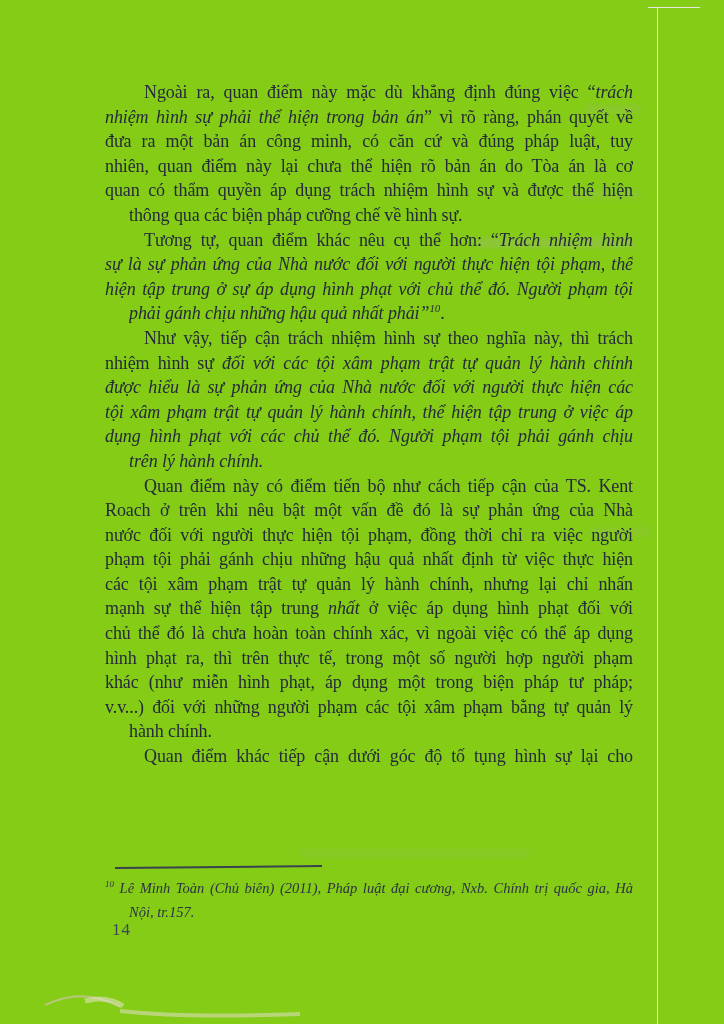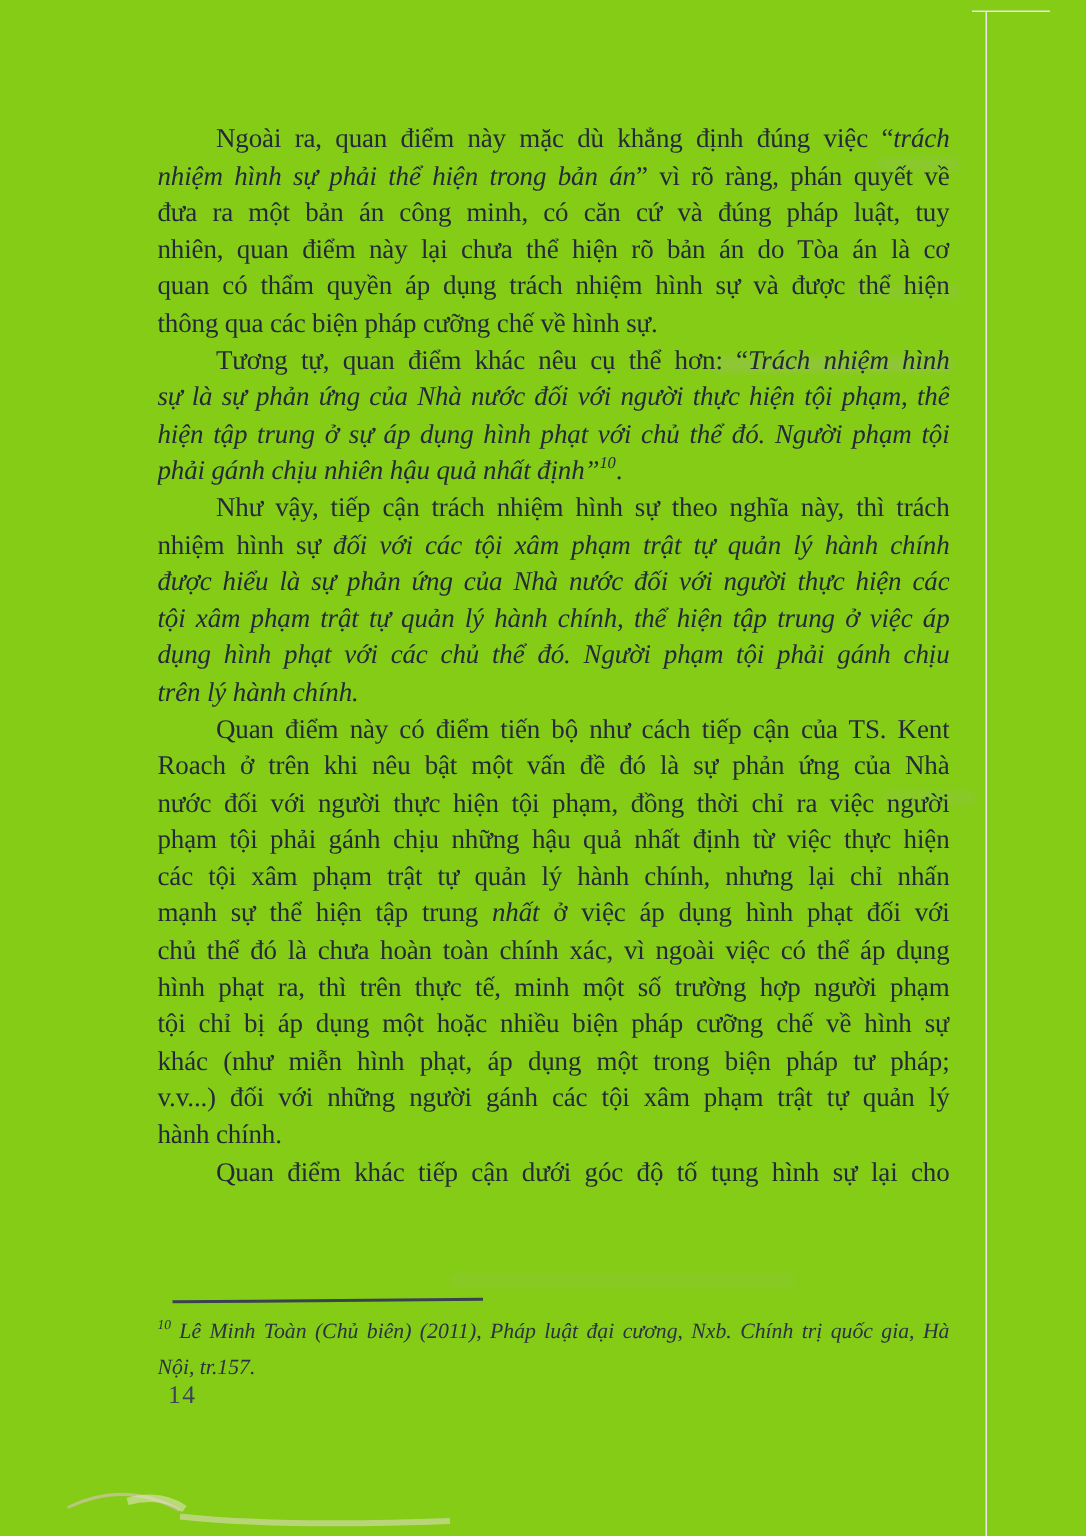--- a/index.html
+++ b/index.html
@@ -23,21 +23,21 @@
   }
   .line {
     height: 24.6px;
     line-height: 24.6px;
     text-align: justify;
     text-align-last: justify;
     overflow: hidden;
     letter-spacing: -0.1px;
     white-space: nowrap;
   }
-  .line.end { text-align-last: left; }
+  .line.end { text-align-last: left; margin-left: 24px; }
   .line.first { text-indent: 39px; }
   .line em { font-style: italic; }
   .line sup, .footnote sup {
     font-size: 11px;
     vertical-align: super;
     line-height: 0;
   }
   
   .fn-rule {
     position: absolute;
@@ -116,42 +116,41 @@
         <div class="line"><em>nhiệm hình sự phải thể hiện trong bản án</em><span>” vì rõ ràng, phán quyết về</span></div>
         <div class="line"><span>đưa ra một bản án công minh, có căn cứ và đúng pháp luật, tuy</span></div>
         <div class="line"><span>nhiên, quan điểm này lại chưa thể hiện rõ bản án do Tòa án là cơ</span></div>
         <div class="line"><span>quan có thẩm quyền áp dụng trách nhiệm hình sự và được thể hiện</span></div>
         <div class="line end"><span>thông qua các biện pháp cưỡng chế về hình sự.</span></div>
       </div>
       <div>
         <div class="line first"><span>Tương tự, quan điểm khác nêu cụ thể hơn: “</span><em>Trách nhiệm hình</em></div>
         <div class="line"><em>sự là sự phản ứng của Nhà nước đối với người thực hiện tội phạm, thể</em></div>
         <div class="line"><em>hiện tập trung ở sự áp dụng hình phạt với chủ thể đó. Người phạm tội</em></div>
-        <div class="line end"><em>phải gánh chịu nhiên hậu quả nhất định”</em><sup style="font-style: italic;">10</sup><span>.</span></div>
+        <div class="line end"><em>phải gánh chịu những hậu quả nhất phải”</em><sup style="font-style: italic;">10</sup><span>.</span></div>
       </div>
       <div>
         <div class="line first"><span>Như vậy, tiếp cận trách nhiệm hình sự theo nghĩa này, thì trách</span></div>
         <div class="line"><span>nhiệm hình sự </span><em>đối với các tội xâm phạm trật tự quản lý hành chính</em></div>
         <div class="line"><em>được hiểu là sự phản ứng của Nhà nước đối với người thực hiện các</em></div>
         <div class="line"><em>tội xâm phạm trật tự quản lý hành chính, thể hiện tập trung ở việc áp</em></div>
         <div class="line"><em>dụng hình phạt với các chủ thể đó. Người phạm tội phải gánh chịu</em></div>
         <div class="line end"><em>trên lý hành chính.</em></div>
       </div>
       <div>
         <div class="line first"><span>Quan điểm này có điểm tiến bộ như cách tiếp cận của TS. Kent</span></div>
         <div class="line"><span>Roach ở trên khi nêu bật một vấn đề đó là sự phản ứng của Nhà</span></div>
         <div class="line"><span>nước đối với người thực hiện tội phạm, đồng thời chỉ ra việc người</span></div>
         <div class="line"><span>phạm tội phải gánh chịu những hậu quả nhất định từ việc thực hiện</span></div>
         <div class="line"><span>các tội xâm phạm trật tự quản lý hành chính, nhưng lại chỉ nhấn</span></div>
         <div class="line"><span>mạnh sự thể hiện tập trung </span><em>nhất</em><span> ở việc áp dụng hình phạt đối với</span></div>
         <div class="line"><span>chủ thể đó là chưa hoàn toàn chính xác, vì ngoài việc có thể áp dụng</span></div>
-        <div class="line"><span>hình phạt ra, thì trên thực tế, minh một số trường hợp người phạm</span></div>
-        <div class="line"><span>tội chỉ bị áp dụng một hoặc nhiều biện pháp cưỡng chế về hình sự</span></div>
+        <div class="line"><span>hình phạt ra, thì trên thực tế, trong một số người hợp người phạm</span></div>
         <div class="line"><span>khác (như miễn hình phạt, áp dụng một trong biện pháp tư pháp;</span></div>
-        <div class="line"><span>v.v...) đối với những người gánh các tội xâm phạm trật tự quản lý</span></div>
+        <div class="line"><span>v.v...) đối với những người phạm các tội xâm phạm bằng tự quản lý</span></div>
         <div class="line end"><span>hành chính.</span></div>
       </div>
       <div>
         <div class="line first"><span>Quan điểm khác tiếp cận dưới góc độ tố tụng hình sự lại cho</span></div>
       </div>
     </main>
 
   <div class="fn-rule"></div>
   <div class="footnote">
       <div class="line"><sup>10</sup><span> Lê Minh Toàn (Chủ biên) (2011), Pháp luật đại cương, Nxb. Chính trị quốc gia, Hà</span></div>

